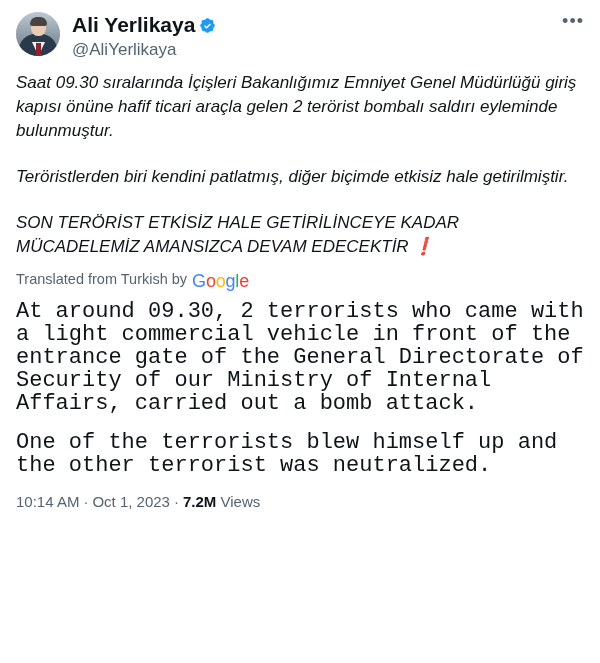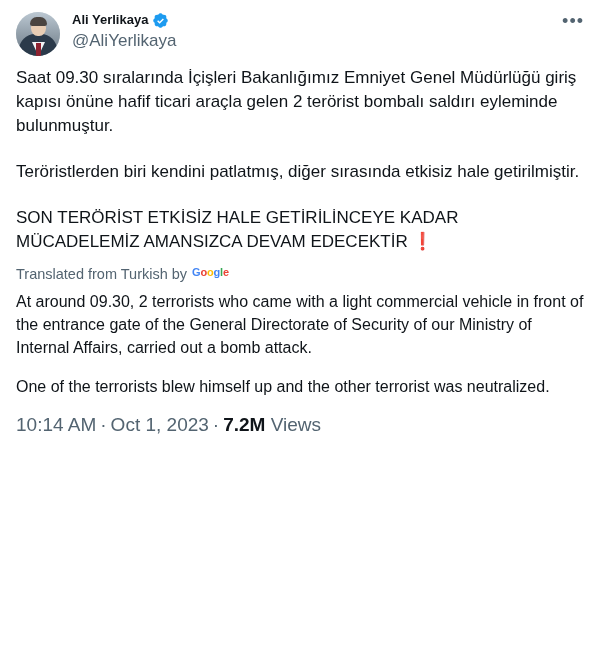--- a/index.html
+++ b/index.html
@@ -91,21 +91,21 @@
     flex: 1 1 auto;
     padding-left: 12px;
     min-width: 0;
     line-height: 1.25;
   }
   .name-row {
     display: flex;
     align-items: center;
   }
   .display-name {
-    font-size: 13px;
+    font-size: 21px;
     font-weight: bold;
     color: #0f1419;
     white-space: nowrap;
   }
   .verified {
     margin-left: 4px;
     display: inline-flex;
     align-items: center;
   }
   .handle {
@@ -126,61 +126,63 @@
     user-select: none;
   }
   .body-text {
     font-size: 17px;
     line-height: 24px;
     color: #0f1419;
     word-wrap: break-word;
   }
   .body-text p {
     margin: 0 0 22px 0;
+    font-style: italic;
   }
   .body-text p.tight {
     margin-bottom: 16px;
   }
   .excl {
     color: #d92b2b;
     font-weight: bold;
   }
   .translated-row {
     font-size: 14.5px;
     color: #536471;
     display: flex;
     align-items: flex-start;
     margin: -4px 0 8px 0;
   }
   .translated-row .tr-label {
     margin-right: 5px;
   }
   .google-logo {
-    font-size: 11px;
-    font-weight: bold;
+    font-size: 18px;
+    font-weight: normal;
     letter-spacing: -0.2px;
     font-family: "Liberation Sans", sans-serif;
   }
   .g-b { color: #4285F4; }
   .g-r { color: #EA4335; }
   .g-y { color: #FBBC05; }
   .g-g { color: #34A853; }
   .translation {
-    font-size: 16px;
+    font-size: 22px;
     line-height: 23px;
     color: #0f1419;
+    font-family: Liberation Mono, monospace;
   }
   .translation p {
     margin: 0 0 16px 0;
   }
   .translation p:last-child {
     margin-bottom: 14px;
   }
   .meta {
-    font-size: 19px;
+    font-size: 15px;
     color: #536471;
     padding-top: 2px;
   }
   .meta .dot {
     padding: 0 4px;
   }
   .meta .views-count {
     color: #0f1419;
     font-weight: bold;
   }
@@ -214,21 +216,21 @@
         </span>
       </div>
       <div class="handle">@AliYerlikaya</div>
     </div>
 
     <div class="more-btn">•••</div>
   </div>
 
   <div class="body-text">
     <p>Saat 09.30 sıralarında İçişleri Bakanlığımız Emniyet Genel Müdürlüğü giriş kapısı önüne hafif ticari araçla gelen 2 terörist bombalı saldırı eyleminde bulunmuştur.</p>
-    <p>Teröristlerden biri kendini patlatmış, diğer sırasında etkisiz hale getirilmiştir.</p>
+    <p>Teröristlerden biri kendini patlatmış, diğer biçimde etkisiz hale getirilmiştir.</p>
     <p class="tight"><span>SON TERÖRİST ETKİSİZ HALE GETİRİLİNCEYE KADAR MÜCADELEMİZ AMANSIZCA DEVAM EDECEKTİR</span> <span class="excl">❗</span></p>
   </div>
 
   <div class="translated-row">
     <span class="tr-label">Translated from Turkish by</span>
     <span class="google-logo"><span class="g-b">G</span><span class="g-r">o</span><span class="g-y">o</span><span class="g-b">g</span><span class="g-g">l</span><span class="g-r">e</span></span>
   </div>
 
   <div class="translation">
     <p>At around 09.30, 2 terrorists who came with a light commercial vehicle in front of the entrance gate of the General Directorate of Security of our Ministry of Internal Affairs, carried out a bomb attack.</p>

